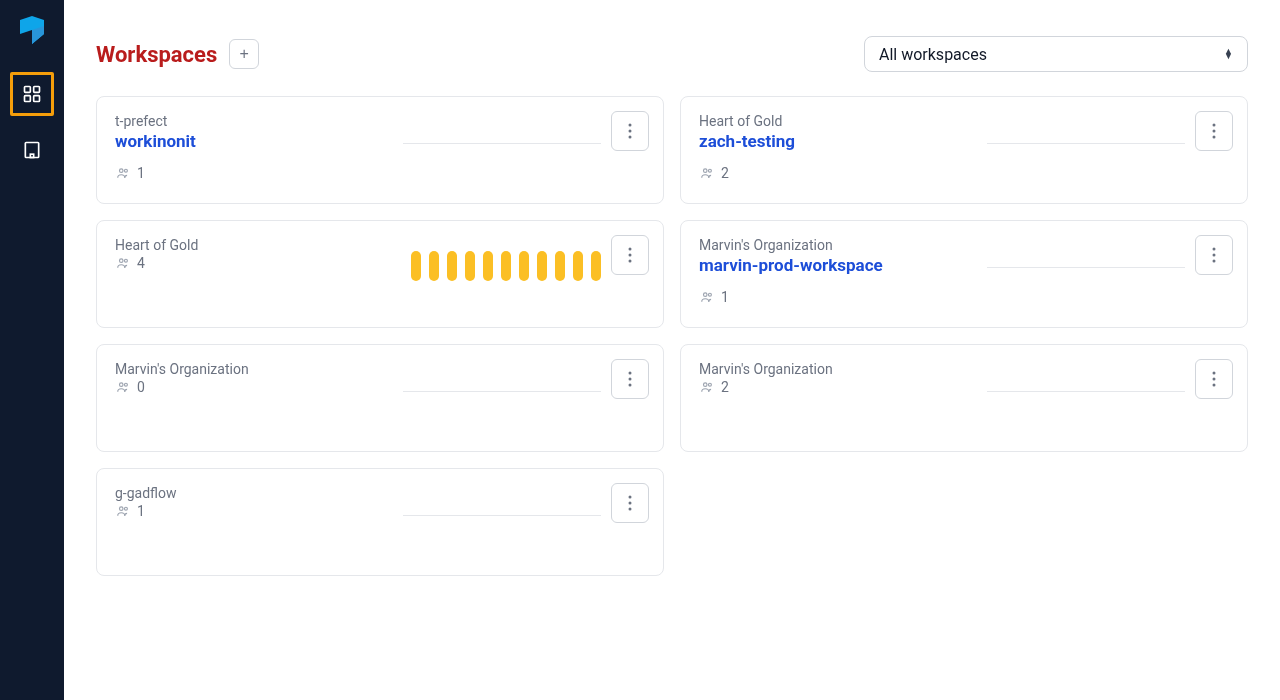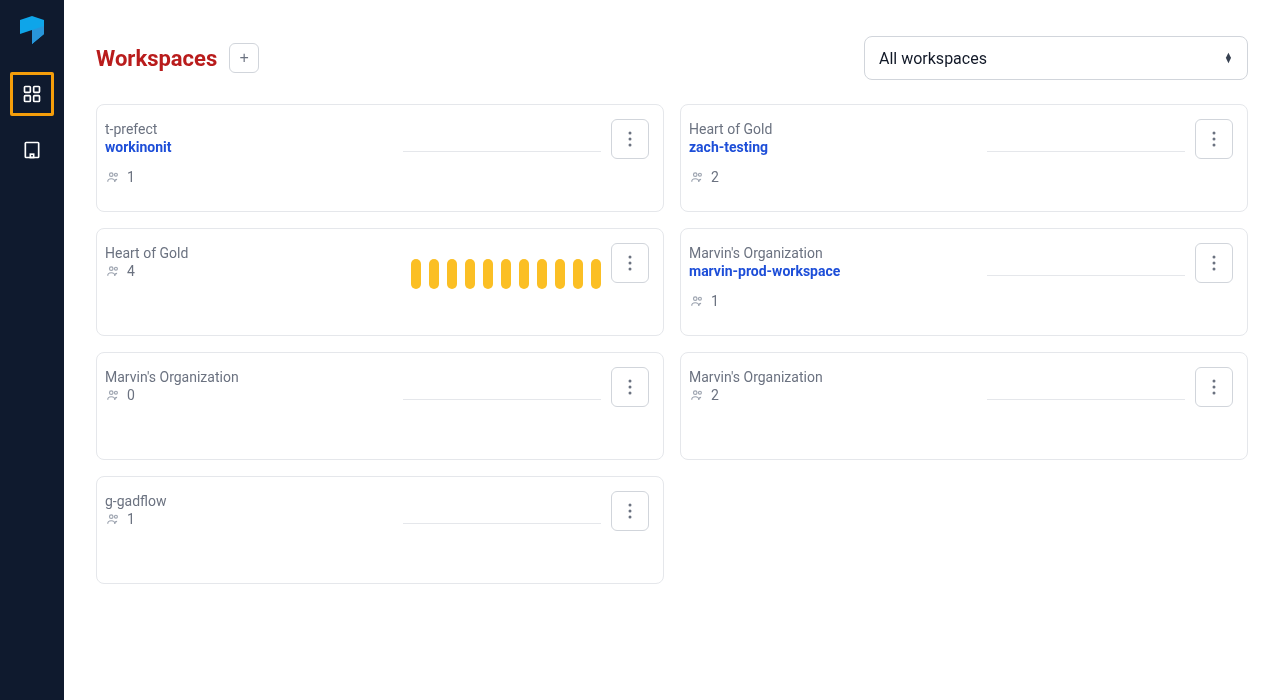--- a/index.html
+++ b/index.html
@@ -66,51 +66,51 @@
       background: #fff;
       display: flex;
       align-items: center;
       justify-content: center;
       cursor: pointer;
       color: #6b7280;
       font-size: 16px;
     }
     .filter-select {
       width: 384px;
-      height: 44px;
+      height: 36px;
       border: 1px solid #d1d5db;
       border-radius: 8px;
       background: #fff;
       padding: 0 14px;
       display: flex;
       align-items: center;
       justify-content: space-between;
       cursor: pointer;
       font-size: 16px;
       color: #111827;
     }
     .grid {
       display: grid;
       grid-template-columns: 1fr 1fr;
       gap: 16px;
     }
     .card {
       border: 1px solid #e5e7eb;
       border-radius: 8px;
-      padding: 16px 18px 18px 8px;
+      padding: 16px 18px 18px 18px;
       position: relative;
       min-height: 108px;
     }
     .card-org {
       font-size: 14px;
       color: #6b7280;
       margin-bottom: 2px;
     }
     .card-name {
-      font-size: 14px;
+      font-size: 17px;
       font-weight: 700;
       color: #1d4ed8;
       margin-bottom: 14px;
       white-space: nowrap;
       overflow: hidden;
       text-overflow: ellipsis;
       max-width: 270px;
     }
     .card-members {
       display: flex;

